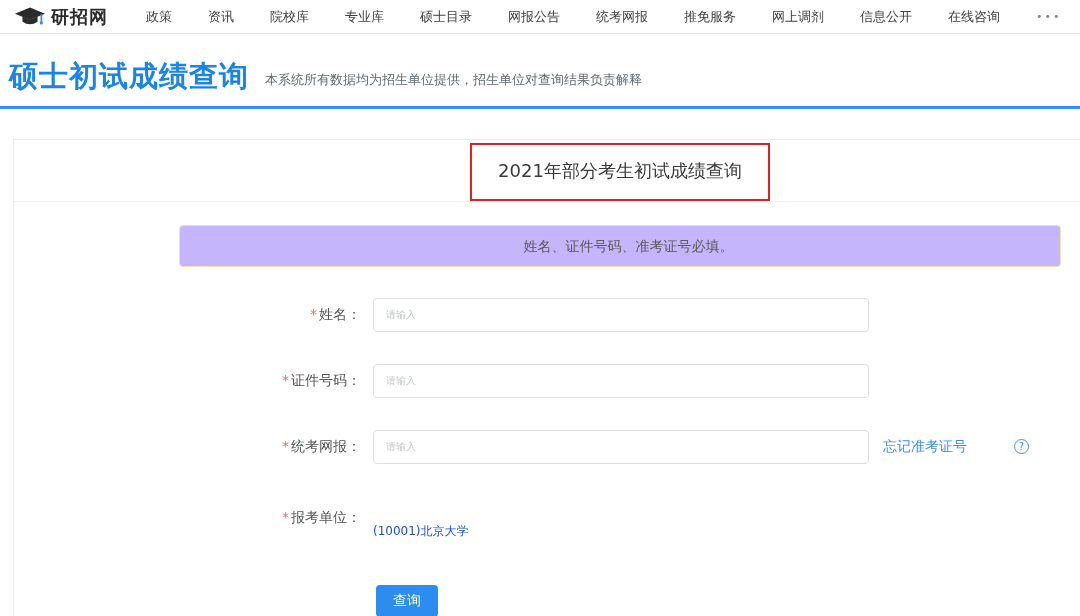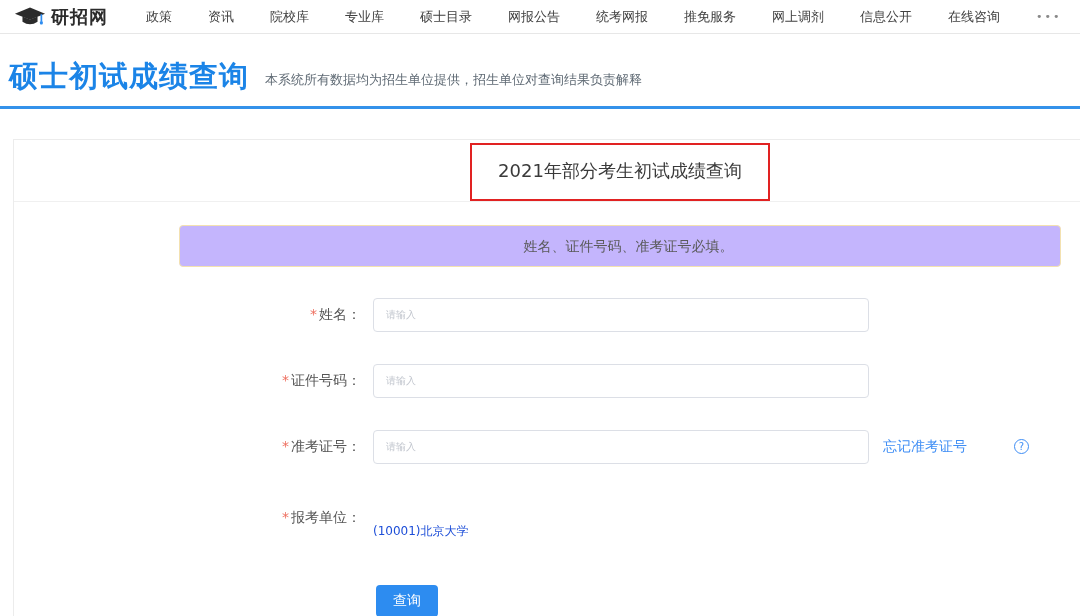--- a/index.html
+++ b/index.html
@@ -137,21 +137,21 @@
         <div class="label-col">
           <span class="req">*</span><span>证件号码：</span>
         </div>
         <div class="field-col">
           <input class="text-input" type="text" placeholder="请输入" style="">
         </div>
       </div>
 
       <div class="form-row">
         <div class="label-col">
-          <span class="req">*</span><span>准考证号：</span>
+          <span class="req">*</span><span>统考网报：</span>
         </div>
         <div class="field-col">
           <input class="text-input" type="text" placeholder="请输入" style="">
           <span class="forgot-link">
             <span>忘记准考证号</span>
               <span class="q-circle">?</span>
           </span>
         </div>
       </div>
 

